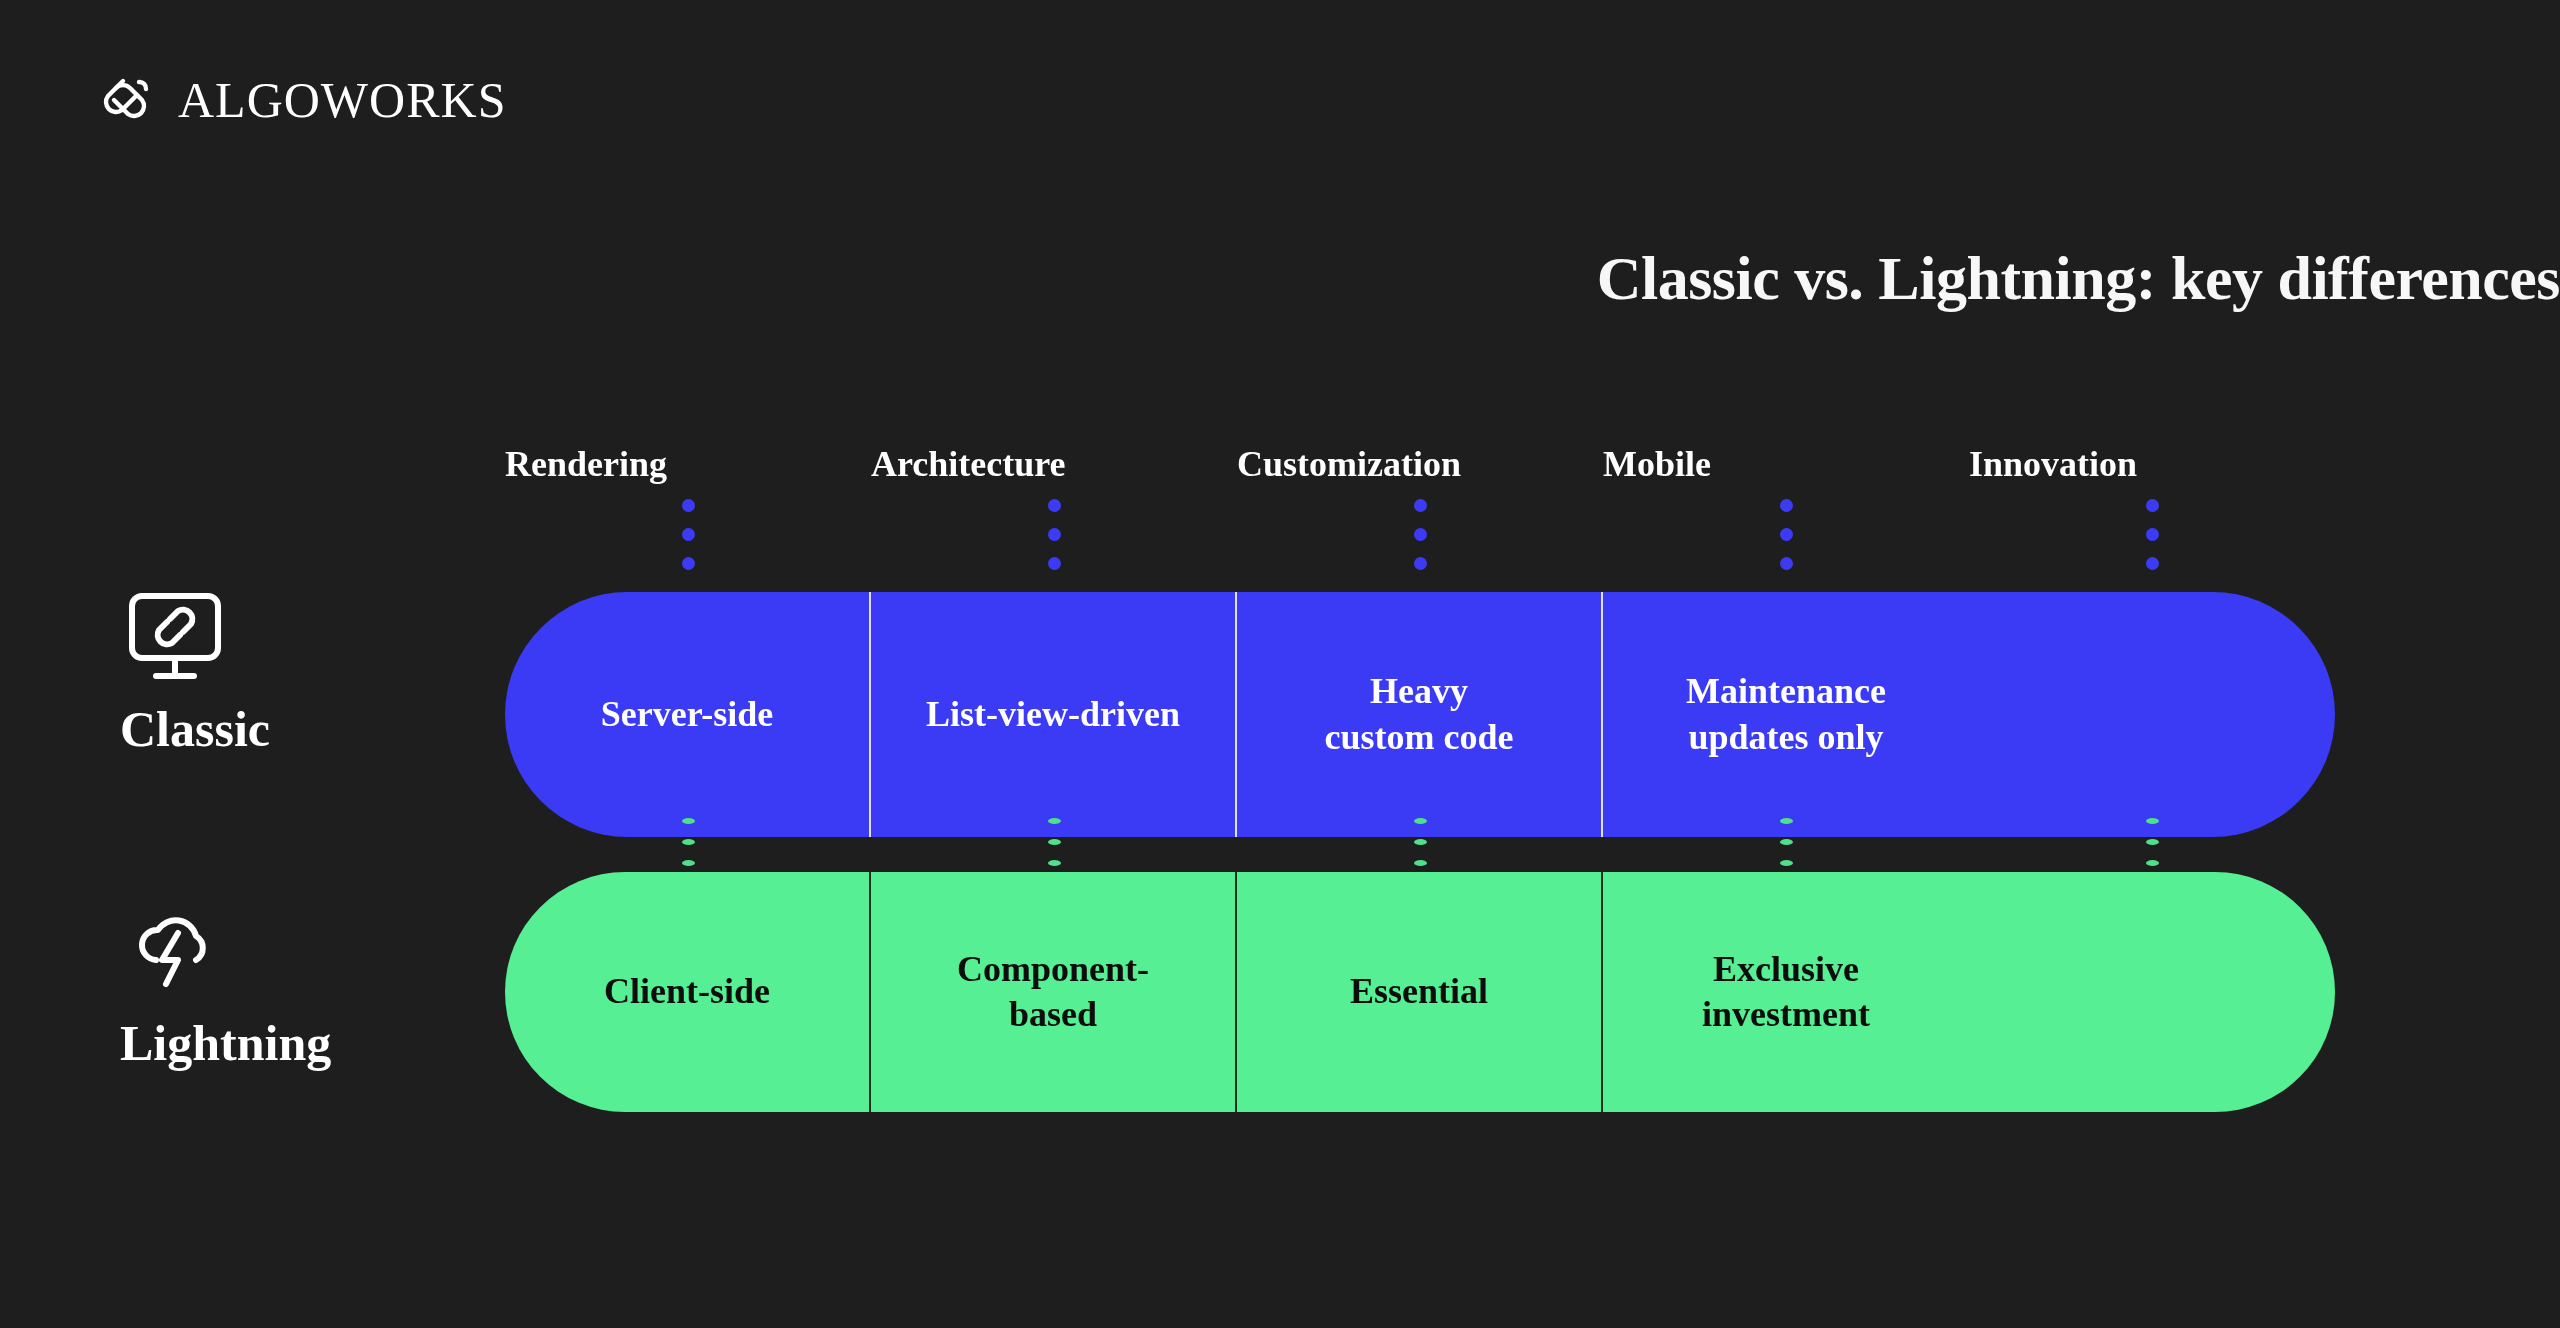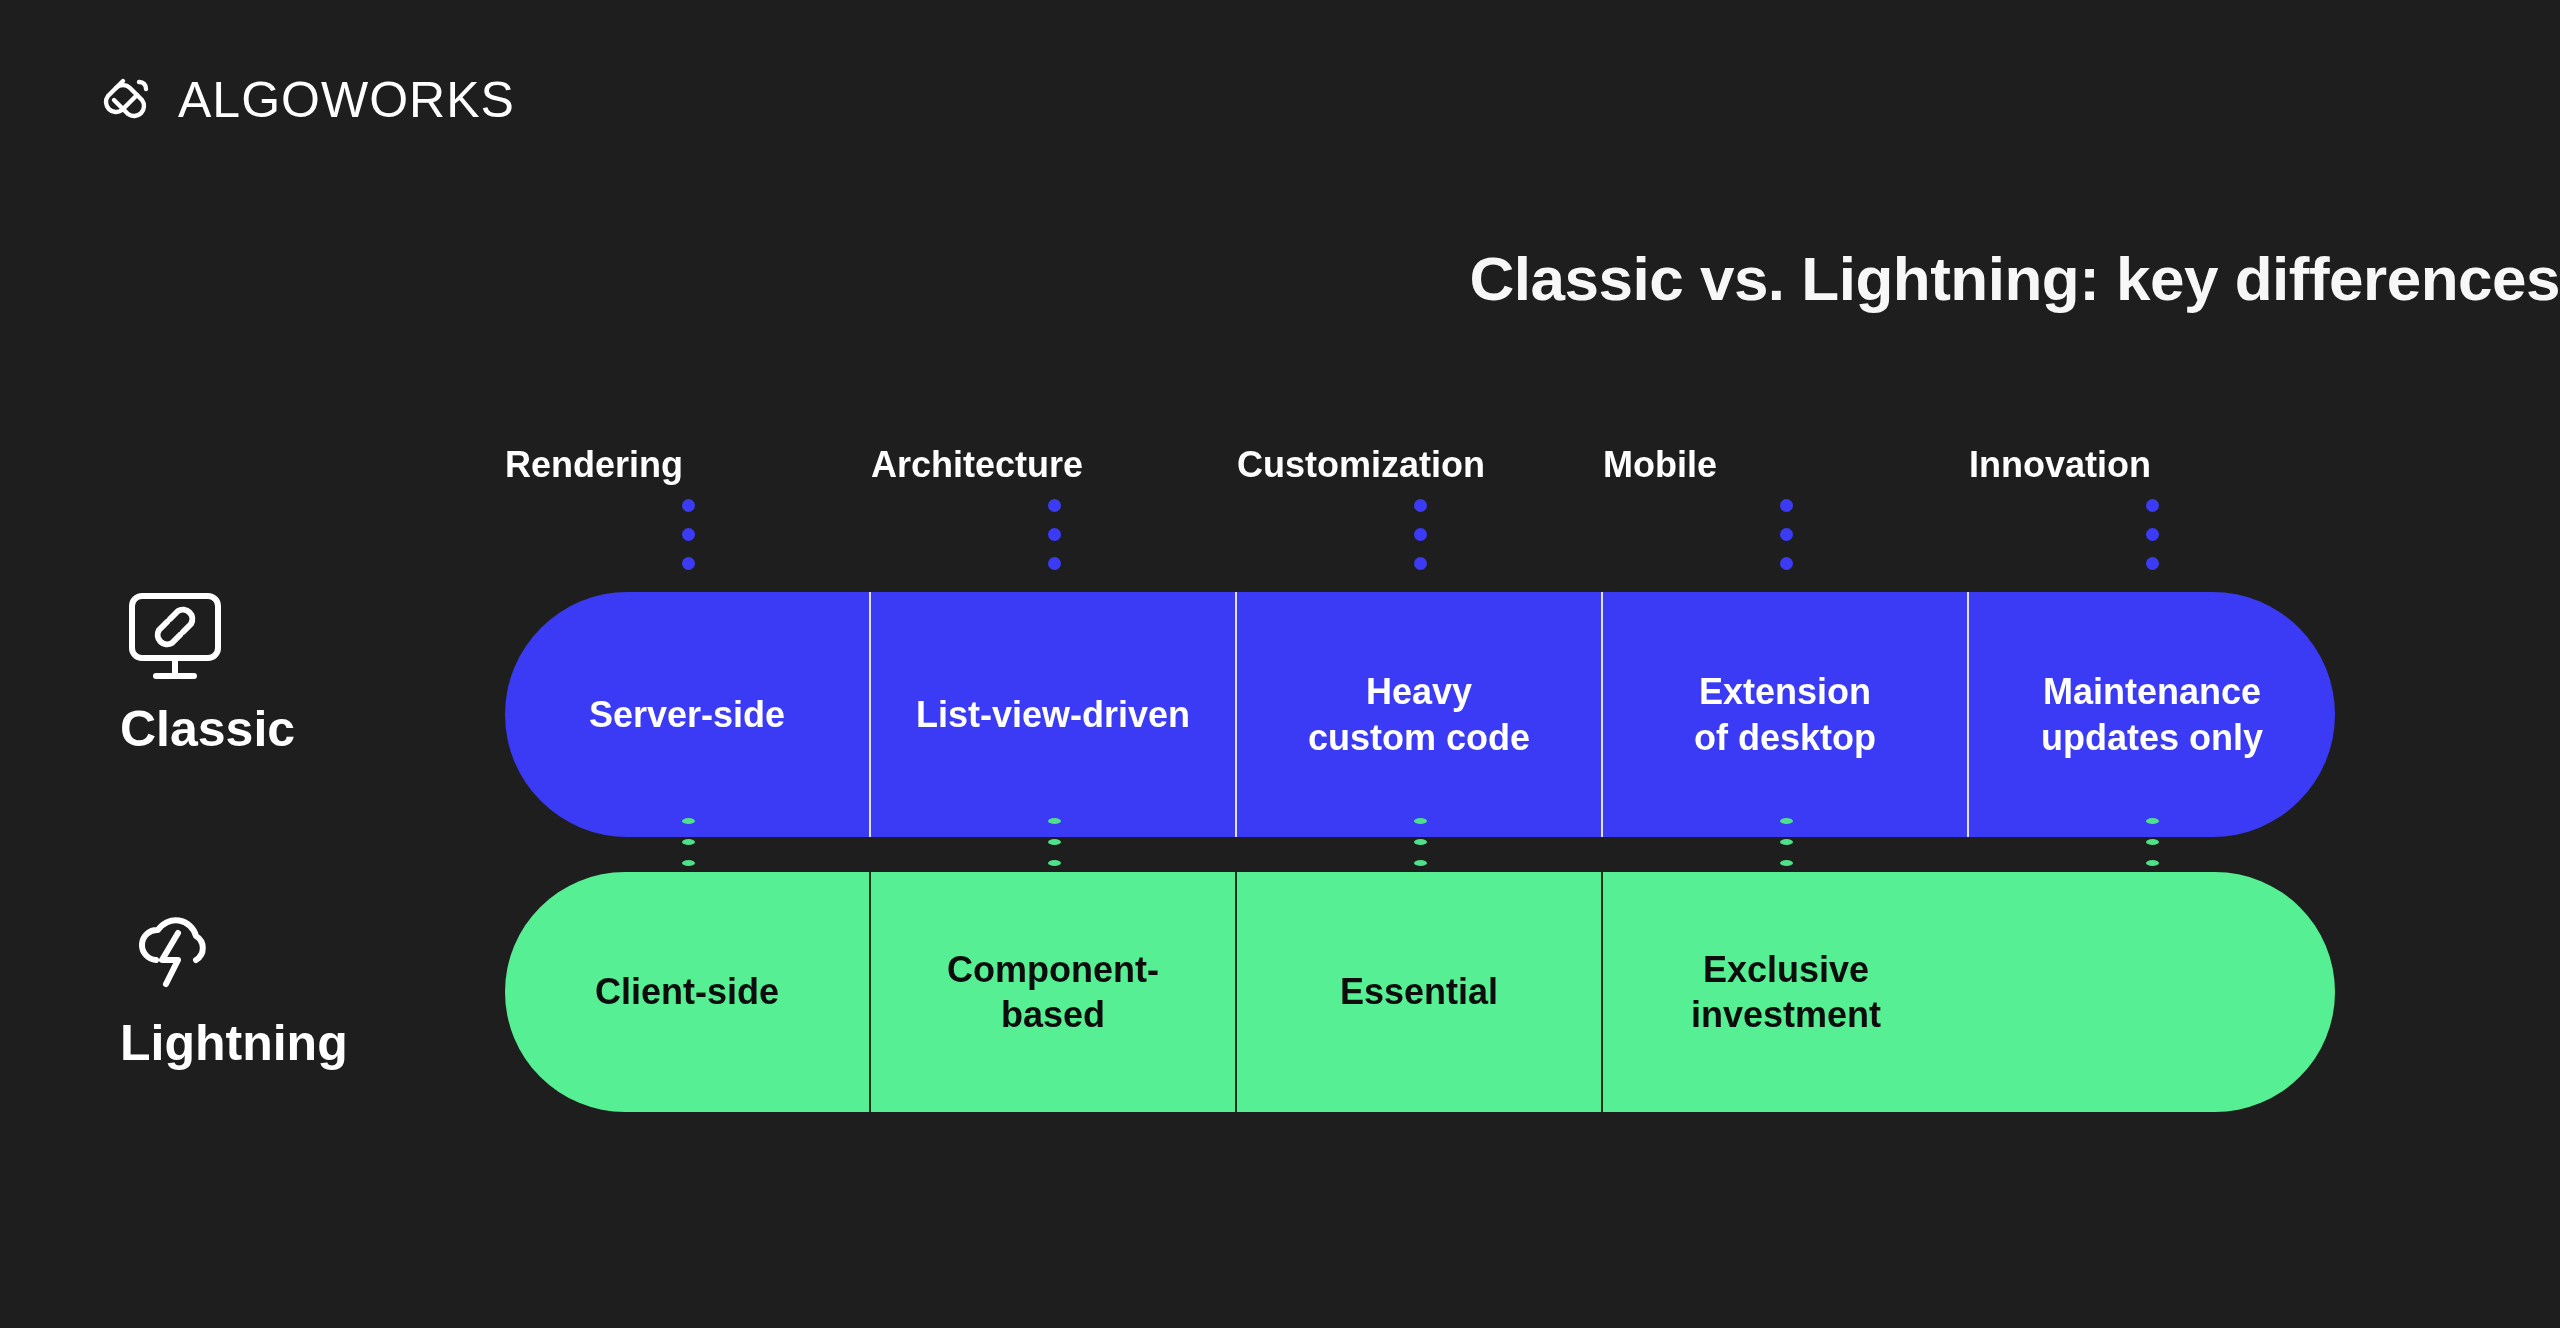--- a/index.html
+++ b/index.html
@@ -6,21 +6,21 @@
   html, body {
     margin: 0;
     padding: 0;
     background: #1e1e1e;
   }
   .stage {
     position: relative;
     width: 2560px;
     height: 1328px;
     background: #1e1e1e;
-    font-family: Liberation Sans, sans-serif;
+    font-family: Liberation Serif, serif;
     overflow: hidden;
   }
 
   
   .logo {
     position: absolute;
     left: 92px;
     top: 68px;
     display: flex;
     align-items: center;
@@ -232,21 +232,20 @@
         <path d="M60 47 L52 55 a9.5 9.5 0 0 1 -13 -13 L47 34"></path>
       </svg>
     </span>
     <span class="row-name">Classic</span>
   </div>
 
   <div class="bar classic">
     <div class="cell">Server-side</div>
     <div class="cell">List-view-driven</div>
     <div class="cell">Heavy<br>custom code</div>
-    <div class="cell">Extension<br>of desktop</div>
     <div class="cell">Maintenance<br>updates only</div>
   </div>
 
   <div class="connectors">
     <div class="connector-col">
       <span class="dot green"></span>
       <span class="dot green"></span>
       <span class="dot green"></span>
     </div>
     <div class="connector-col">

